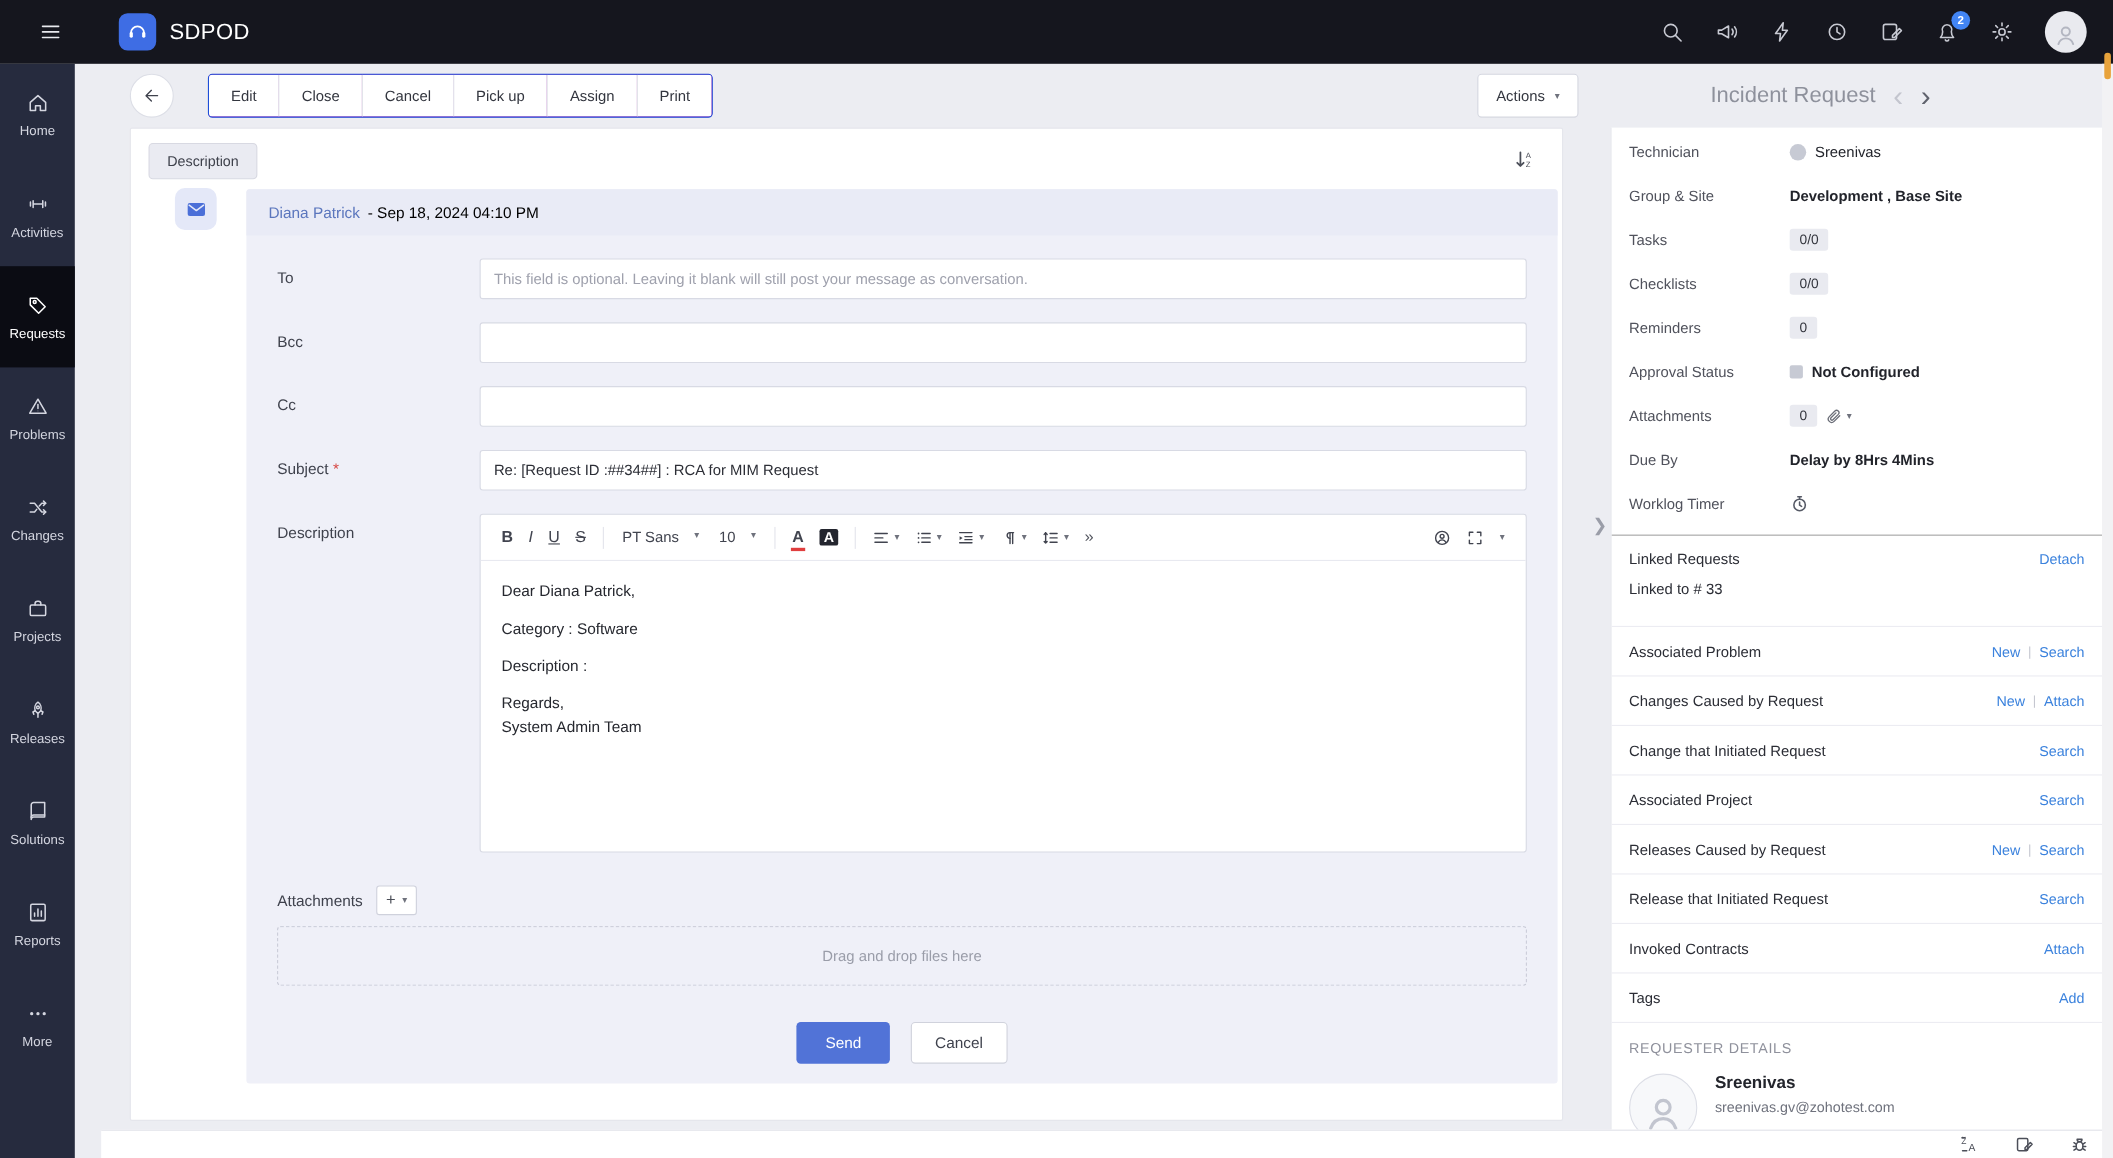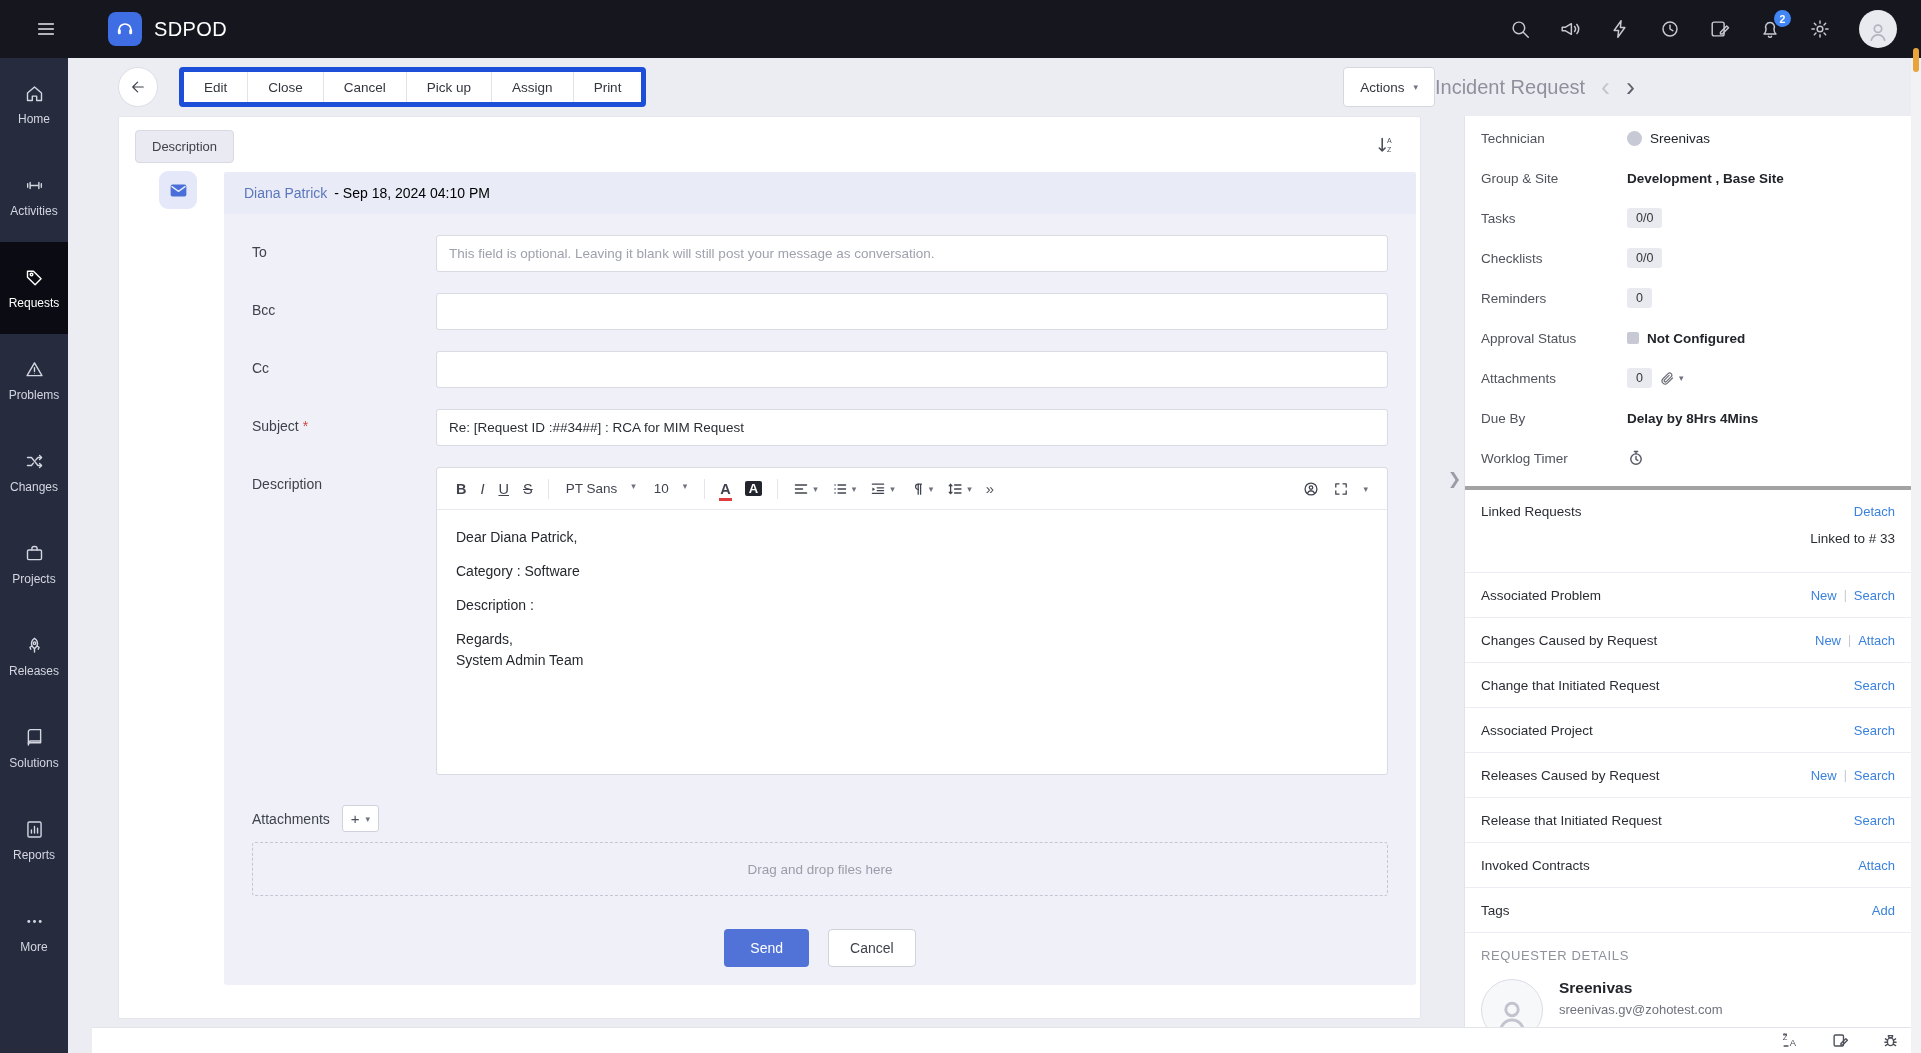--- a/index.html
+++ b/index.html
@@ -26,26 +26,26 @@
   .side-item.active { background:#0b0c13; color:#fff; }
   .side-label { font-size:12px; }
   .side-icon { width:21px; height:21px; }
 
   
   .main { position:absolute; top:58px; left:92px; right:0; bottom:0; }
 
   .action-row { position:absolute; top:0; left:0; right:0; height:58px; display:flex; align-items:center; padding:0 16px 0 26px; }
   .back-btn { width:40px; height:40px; border-radius:50%; background:#fff; border:1px solid #dcdee6; display:flex; align-items:center; justify-content:center; color:#3f424d; cursor:pointer; flex:none; }
   .back-btn .svg-ic { width:18px; height:18px; }
-  .btn-group { display:flex; margin-left:21px; border:5px solid #1d4ed8; border-radius:4px; overflow:hidden; height:40px; background:#a21caf; }
+  .btn-group { display:flex; margin-left:31px; border:1px solid #1d4ed8; border-radius:4px; overflow:hidden; height:40px; background:#a21caf; }
   .gbtn { border:none; background:#fff; padding:0 20px; font-size:13.5px; color:#33363f; cursor:pointer; font-family:inherit; }
   .gbtn + .gbtn { border-left:1px solid #e2e3ea; }
   .actions-btn { margin-left:auto; background:#fff; border:1px solid #d5d7e0; border-radius:4px; height:40px; padding:0 16px; font-size:13.5px; color:#33363f; display:flex; gap:9px; align-items:center; cursor:pointer; font-family:inherit; }
   .caret { font-size:9px; color:#6f727d; }
-  .title-area { width:470px; padding-right:30px; display:flex; align-items:center; justify-content:flex-start; gap:16px; flex:none; }
+  .title-area { width:470px; padding-right:30px; display:flex; align-items:center; justify-content:center; gap:16px; flex:none; }
   .page-title { font-size:20px; color:#8e919c; white-space:nowrap; }
   .pg-prev { color:#c3c5ce; font-size:27px; line-height:1; cursor:pointer; }
   .pg-next { color:#5f626d; font-size:27px; line-height:1; cursor:pointer; }
 
   
   .convo-panel { position:absolute; left:26px; top:58px; width:1303px; bottom:34px; background:#fff; border:1px solid #e5e6ec; border-radius:2px; overflow:hidden; }
   .desc-tab { display:inline-flex; margin:13px 0 0 16px; padding:8px 16px; background:#eaebf2; border:1px solid #d8d9e2; border-radius:4px; font-size:13px; color:#3e414b; cursor:pointer; }
   .sort-btn { position:absolute; top:18px; right:24px; width:20px; height:20px; color:#4c4f59; cursor:pointer; }
   .mail-icon-wrap { position:absolute; left:40px; top:54px; width:38px; height:38px; border-radius:9px; background:#e4e8f8; display:flex; align-items:center; justify-content:center; }
   .mail-icon-wrap svg { width:21px; height:21px; display:block; }
@@ -92,21 +92,21 @@
   .prow { display:flex; align-items:center; height:40px; padding:0 16px; }
   .plabel { width:146px; flex:none; font-size:13.5px; color:#50525c; }
   .pvalue { display:flex; align-items:center; gap:8px; font-size:13.5px; color:#23252c; }
   .pv-strong { font-weight:bold; color:#22242b; }
   .pv-badge { background:#e9eaf0; border-radius:3px; padding:3px 9px; font-size:12.5px; color:#33353d; }
   .mini-avatar { width:15px; height:15px; border-radius:50%; background:#c7cad4; display:inline-block; }
   .status-square { width:12px; height:12px; border-radius:2px; background:#c7cad4; display:inline-block; }
   .clip-btn { display:flex; align-items:center; gap:4px; color:#6b6e78; cursor:pointer; }
   .clip-ic { width:15px; height:15px; }
   .timer-btn { width:18px; height:18px; color:#565a66; cursor:pointer; }
-  .linked-block { border-top:4px solid #a3a3a3; padding:14px 16px 26px; margin-top:8px;text-align:right; }
+  .linked-block { border-top:1px solid #a3a3a3; padding:14px 16px 26px; margin-top:8px; }
   .linked-head { display:flex; justify-content:space-between; align-items:center; }
   .sect-title { font-size:13.5px; color:#2b2d35; }
   .plink { color:#3b82dd; font-size:13px; cursor:pointer; white-space:nowrap; }
   .linked-value { margin-top:12px; font-size:13.5px; color:#2b2d35; cursor:pointer; }
   .assoc-row { display:flex; justify-content:space-between; align-items:center; height:45px; padding:0 16px; border-top:1px solid #ececf2; }
   .assoc-actions { display:flex; align-items:center; }
   .psep { color:#c5c7d0; margin:0 7px; font-size:12px; }
   .req-block { border-top:1px solid #ececf2; padding:15px 16px 0; }
   .req-title { font-size:13px; letter-spacing:.6px; color:#8f919c; }
   .req-card { display:flex; gap:16px; margin-top:16px; align-items:flex-start; }

